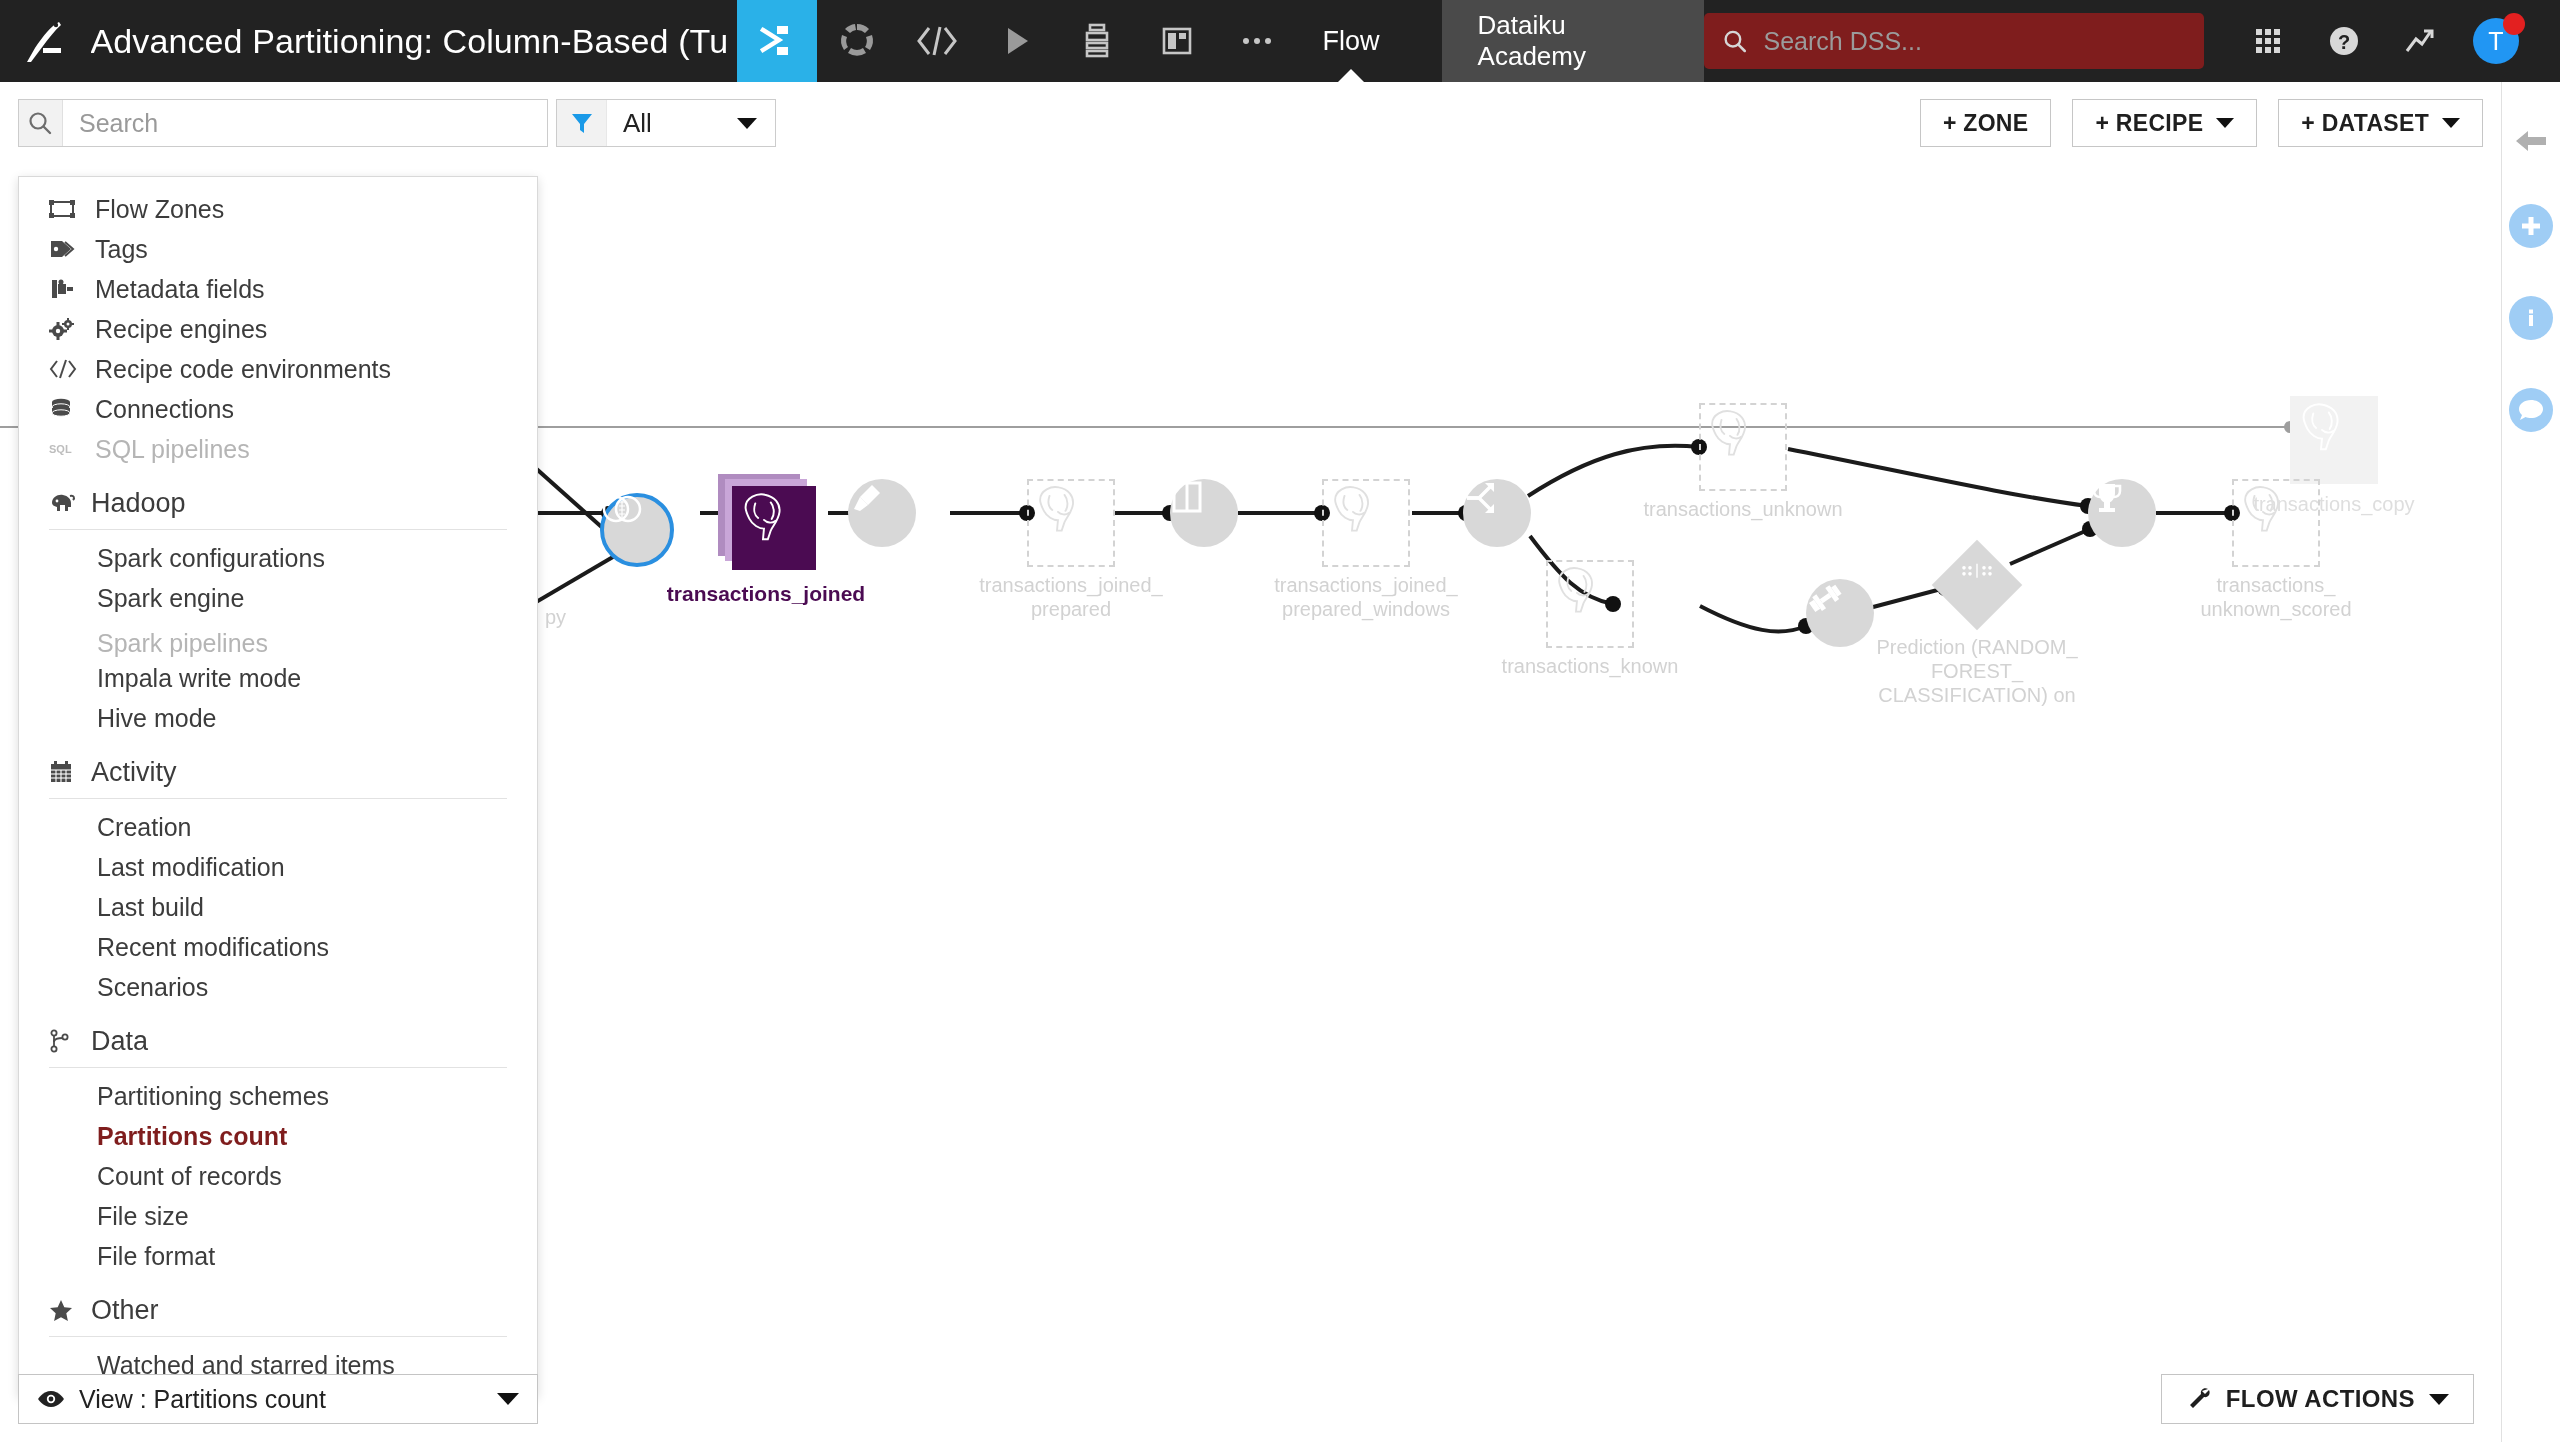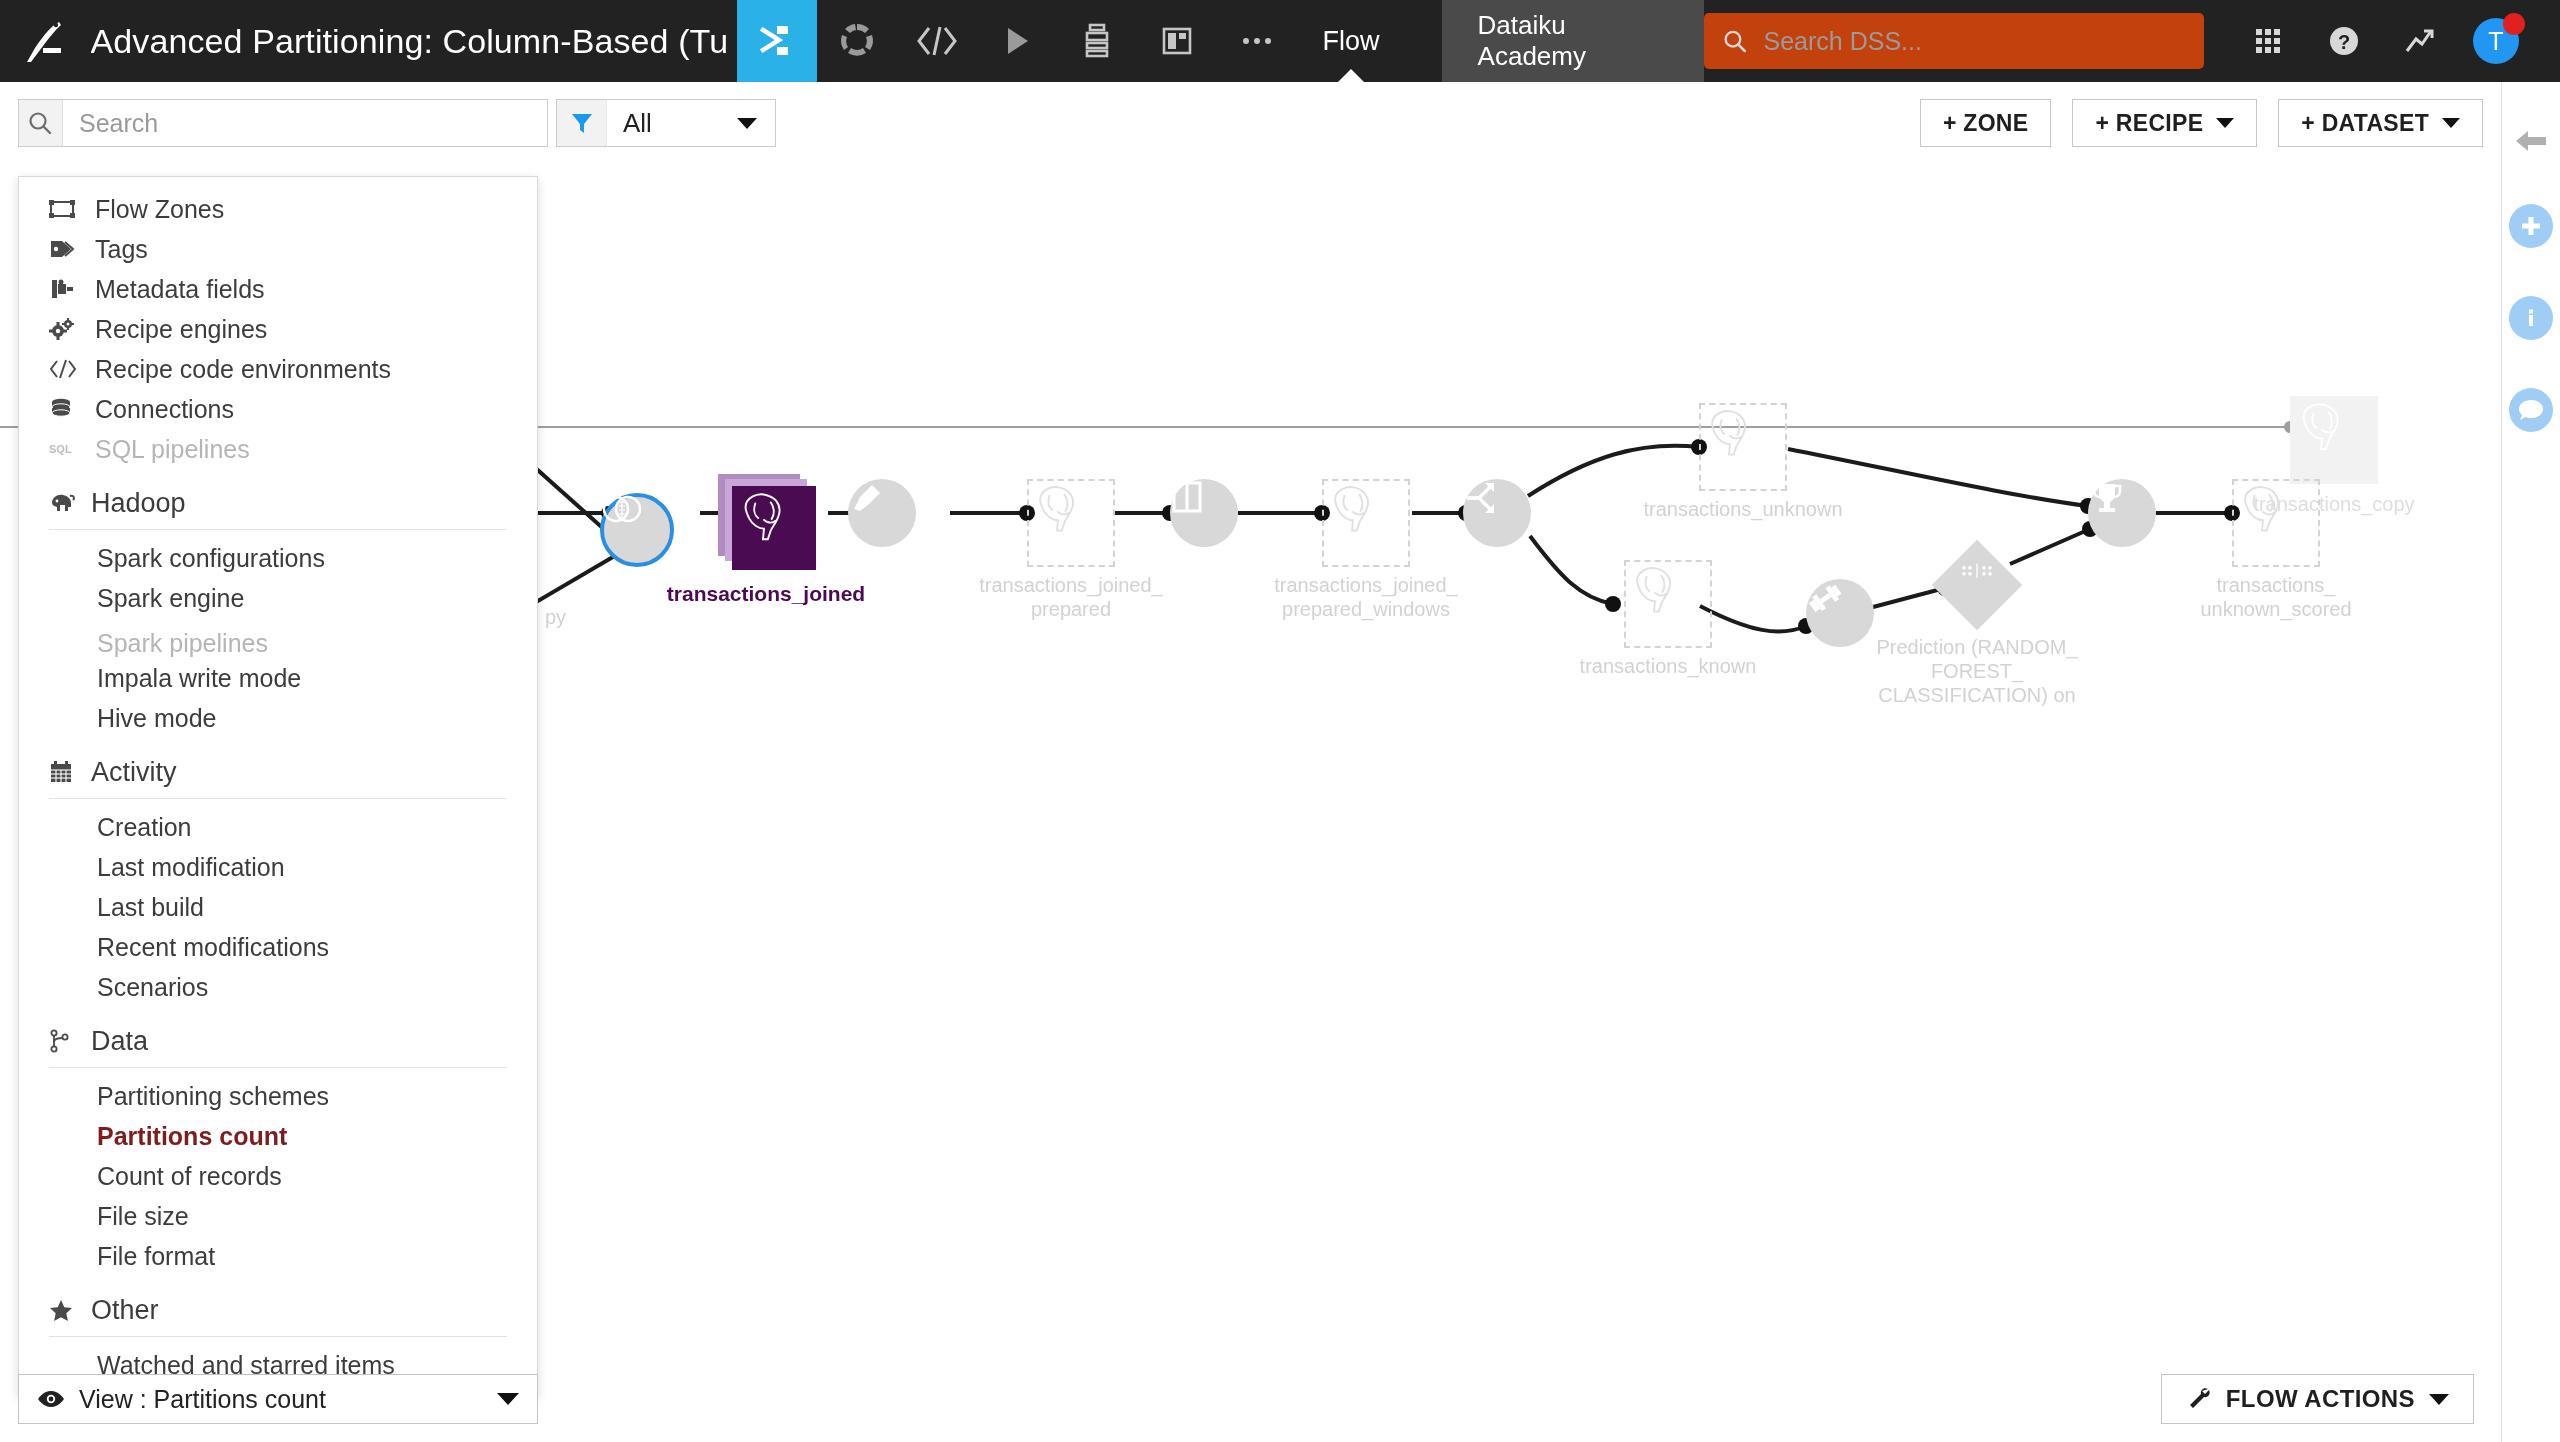--- a/index.html
+++ b/index.html
@@ -52,21 +52,21 @@
     background: #4a4a4a; height: 82px;
     display: flex; align-items: center; padding: 0 36px;
     color: #fff; font-size: 26px;
     margin-left: 36px;
   }
   .nav-right {
     margin-left: auto; display: flex; align-items: center;
     height: 82px; padding-right: 26px;
   }
   .search-dss {
-    background: #c2410c; border-radius: 5px;
+    background: #7f1d1d; border-radius: 5px;
     height: 56px; width: 500px;
     display: flex; align-items: center; padding: 0 18px;
     margin-right: 26px;
   }
   .search-dss input {
     background: transparent; border: 0; outline: none;
     color: #cfcfcf; font-size: 25px;
     font-family: "Liberation Sans", sans-serif;
     margin-left: 16px; width: 100%;
   }
@@ -580,21 +580,21 @@
           <path d="M14 22 C14 12, 26 7, 34 9 C44 11, 50 18, 49 27 C48 35, 43 40, 40 46 L37 55 L32 55 L33 44 C28 44, 21 40, 18 34 C16 30, 14 26, 14 22 Z"></path>
           <path d="M24 18 C22 24, 23 30, 27 33"></path>
           <path d="M40 17 C44 22, 44 30, 41 34"></path>
           <path d="M33 35 C36 38, 41 39, 45 36"></path>
         </g>
       </svg>
     </div>
     <div class="node-label label-grey" style="top:94px;text-align:center;">transactions_unknown</div>
   </div>
 
-  <div class="node" style="left:1624px; top:404px;">
+  <div class="node" style="left:1546px; top:404px;">
     <div class="ds-box ds-dashed">
       <svg width="60" height="60" viewBox="0 0 64 64">
         <g stroke="#e0e0e0" stroke-width="2" fill="none" stroke-linecap="round">
           <path d="M14 22 C14 12, 26 7, 34 9 C44 11, 50 18, 49 27 C48 35, 43 40, 40 46 L37 55 L32 55 L33 44 C28 44, 21 40, 18 34 C16 30, 14 26, 14 22 Z"></path>
           <path d="M24 18 C22 24, 23 30, 27 33"></path>
           <path d="M40 17 C44 22, 44 30, 41 34"></path>
           <path d="M33 35 C36 38, 41 39, 45 36"></path>
         </g>
       </svg>
     </div>

